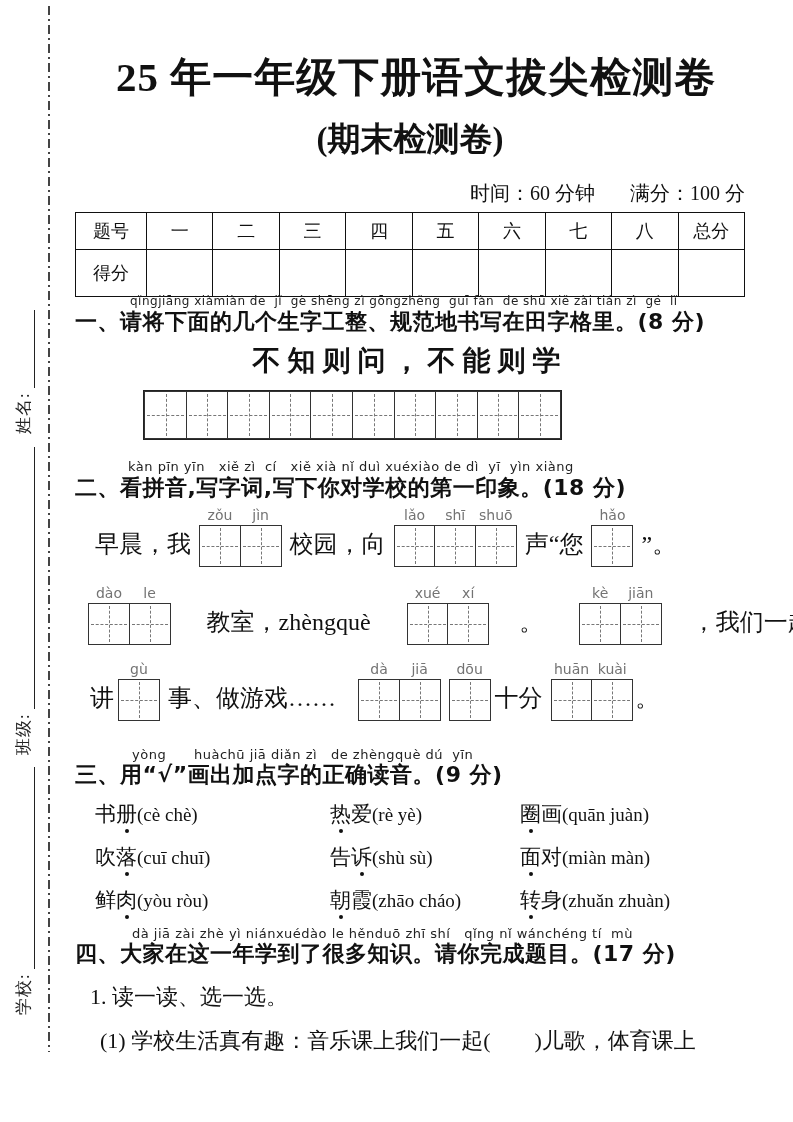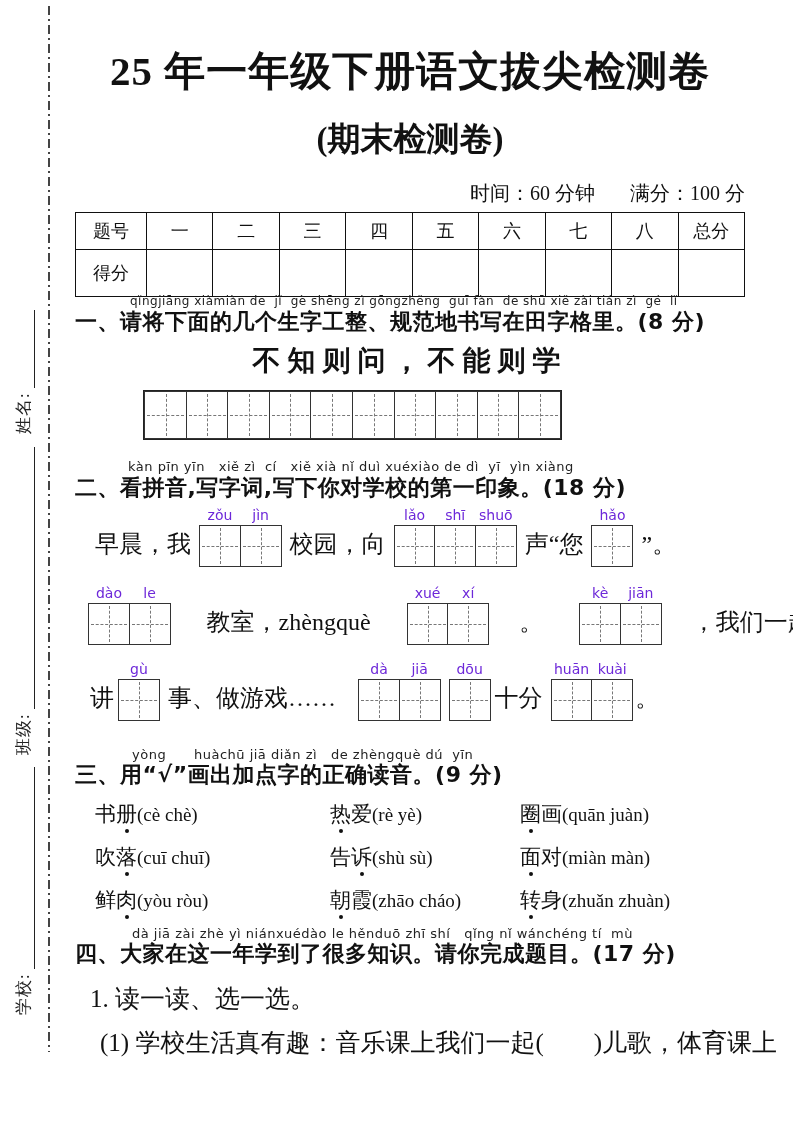--- a/index.html
+++ b/index.html
@@ -18,21 +18,21 @@
     display:flex; align-items:flex-end; height:22px; font-size:17px; color:#222;
   }
   .mf-label { white-space:nowrap; letter-spacing:1px; }
   .mf-line { display:inline-block; border-bottom:1.4px solid #222; height:13px; flex:1; margin-left:4px; }
   .mf-name   { left:13px; top:434px; width:124px; }
   .mf-class  { left:13px; top:755px; width:308px; }
   .mf-school { left:13px; top:1015px; width:248px; }
 
   
   .title {
-    position:absolute; left:75px; top:44px; width:670px; margin:0; text-align:center;
+    position:absolute; left:75px; top:44px; width:670px; margin:6px; text-align:center;
     font-size:41px; font-weight:bold; letter-spacing:1px; white-space:nowrap;
   }
   .subtitle {
     position:absolute; left:75px; top:117px; width:670px; margin:0; text-align:center;
     font-size:33px; font-weight:bold;
   }
   .meta { position:absolute; left:75px; top:180px; width:670px; text-align:right; font-size:20px; }
   .meta span { margin-left:30px; }
 
   
@@ -47,42 +47,42 @@
 
   
   .pinyin {
     position:absolute; font-family:"DejaVu Sans","Liberation Sans",sans-serif;
     font-size:13px; color:#222; white-space:pre; letter-spacing:0.5px;
   }
   .heading {
     position:absolute; left:75px; font-size:22px; font-weight:bold;
     font-family:"DejaVu Sans","Liberation Sans",sans-serif; white-space:nowrap; letter-spacing:0.5px;
   }
-  .bodytext { position:absolute; font-size:25px; white-space:nowrap; }
+  .bodytext { position:absolute; font-size:22px; white-space:nowrap; }
 
   
   .cell {
     position:relative; display:inline-block; width:42px; height:42px;
     border:1.4px solid #333; background:#fff; box-sizing:border-box;
   }
   .cell::before { content:""; position:absolute; left:2px; right:2px; top:50%; border-top:1.2px dashed #777; }
   .cell::after  { content:""; position:absolute; top:2px; bottom:2px; left:50%; border-left:1.2px dashed #777; }
   .grid-row { position:absolute; left:143px; top:390px; display:flex; border:1px solid #222; }
   .grid-row .cell { width:43px; height:48px; }
   .grid-row .cell + .cell { margin-left:-1.4px; }
 
   
   .wline { position:absolute; display:flex; align-items:flex-end; gap:8px; }
   .wtext { font-size:24px; white-space:nowrap; padding-bottom:7px; }
   .bgroup { display:inline-flex; }
   .bcol { display:inline-flex; flex-direction:column; align-items:center; }
   .bcol + .bcol { margin-left:-1.4px; }
   .py {
     font-style:normal; font-family:"DejaVu Sans","Liberation Sans",sans-serif;
-    font-size:14px; height:19px; line-height:19px; color:#6d28d9; white-space:nowrap;
+    font-size:14px; height:19px; line-height:19px; color:#737373; white-space:nowrap;
   }
 
   
   .s3grid {
     position:absolute; left:95px; top:800px; width:655px;
     display:grid; grid-template-columns:235px 190px 1fr; grid-auto-rows:43px;
   }
   .s3item { font-size:21px; white-space:nowrap; }
   .zi { position:relative; }
   .zi.dotted::after {

